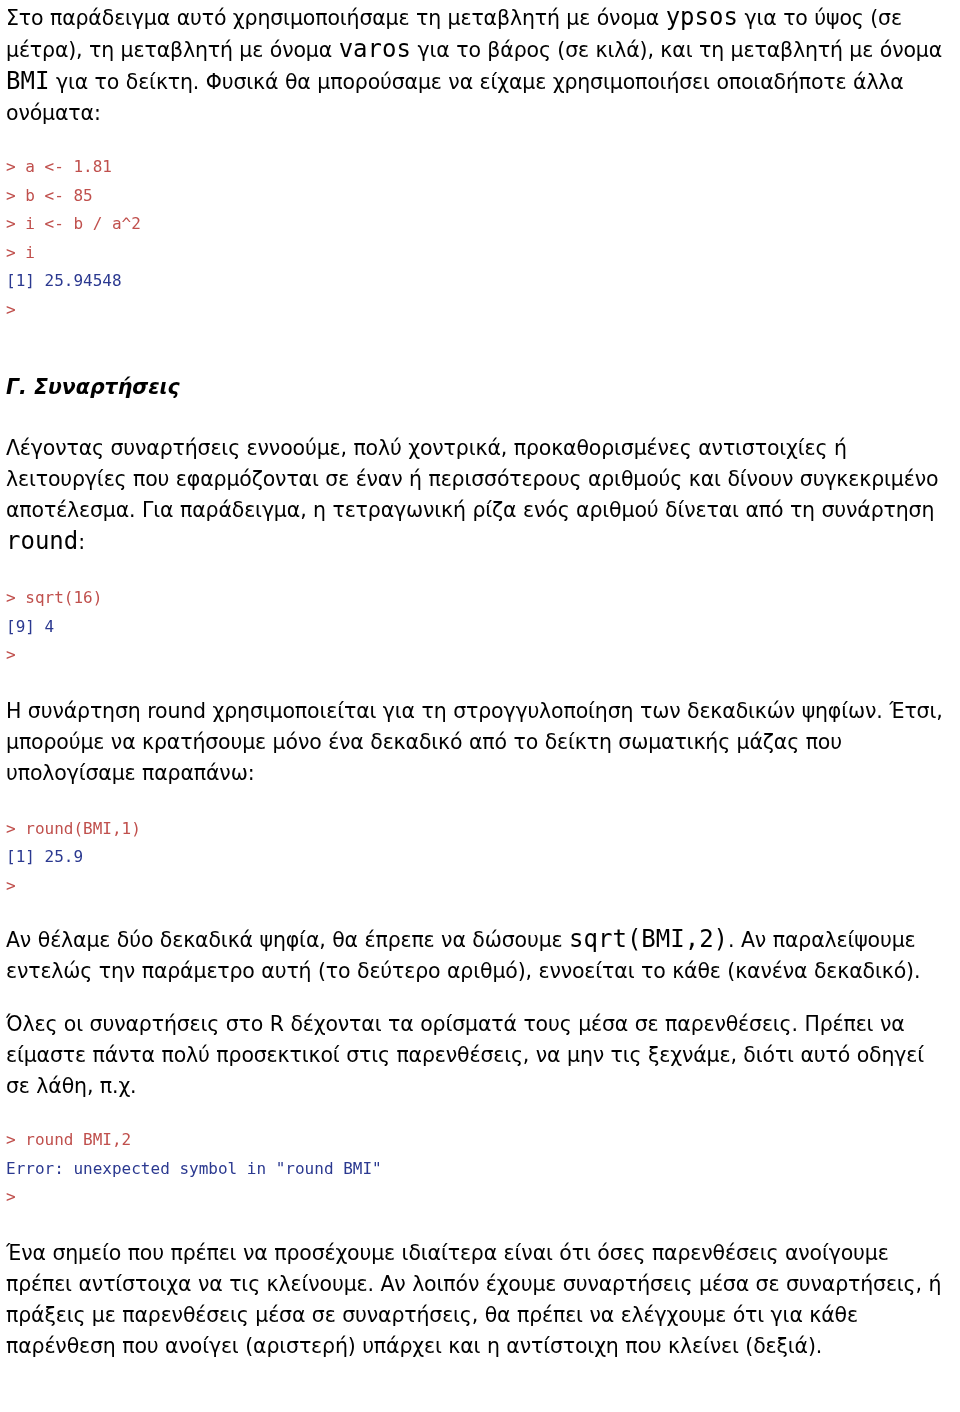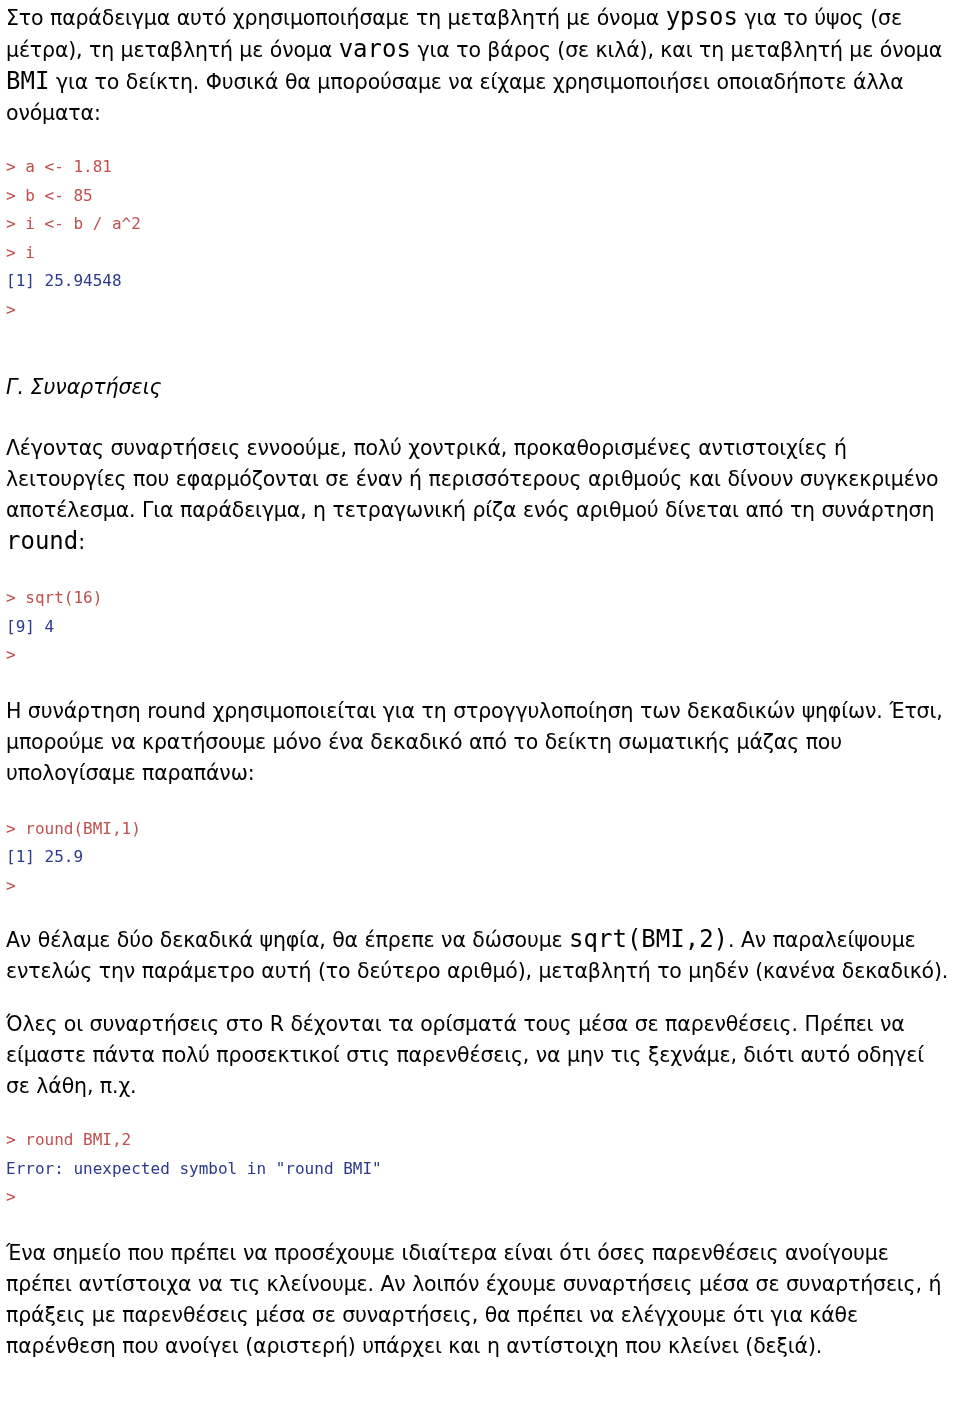--- a/index.html
+++ b/index.html
@@ -39,21 +39,21 @@
     font-size: 24px;
     color: #000000;
     letter-spacing: 0px;
   }
 
   
   .heading {
     font-family: "DejaVu Sans", sans-serif;
     font-size: 20.5px;
     font-style: italic;
-    font-weight: 400;
+    font-weight: 700;
     color: #000000;
     margin: 0;
     line-height: 31px;
   }
 
   
   .console {
     font-family: "DejaVu Sans Mono", monospace;
     font-size: 16px;
     line-height: 28.5px;
@@ -98,21 +98,21 @@
   <div class="sp-26"></div>
 
   <p class="para">Η συνάρτηση round χρησιμοποιείται για τη στρογγυλοποίηση των δεκαδικών ψηφίων. Έτσι, μπορούμε να κρατήσουμε μόνο ένα δεκαδικό από το δείκτη σωματικής μάζας που υπολογίσαμε παραπάνω:</p>
 
   <div class="sp-26"></div>
 
   <div class="console"><div class="in">&gt; round(BMI,1)</div><div class="out">[1] 25.9</div><div class="in">&gt;</div></div>
 
   <div class="sp-24"></div>
 
-  <p class="para"><span>Αν θέλαμε δύο δεκαδικά ψηφία, θα έπρεπε να δώσουμε </span><code class="inline">sqrt(BMI,2)</code><span>. Αν παραλείψουμε εντελώς την παράμετρο αυτή (το δεύτερο αριθμό), μεταβλητή το μηδέν (κανένα δεκαδικό).</span></p>
+  <p class="para"><span>Αν θέλαμε δύο δεκαδικά ψηφία, θα έπρεπε να δώσουμε </span><code class="inline">sqrt(BMI,2)</code><span>. Αν παραλείψουμε εντελώς την παράμετρο αυτή (το δεύτερο αριθμό), εννοείται το κάθε (κανένα δεκαδικό).</span></p>
 
   <div class="sp-22"></div>
 
   <p class="para">Όλες οι συναρτήσεις στο R δέχονται τα ορίσματά τους μέσα σε παρενθέσεις. Πρέπει να είμαστε πάντα πολύ προσεκτικοί στις παρενθέσεις, να μην τις ξεχνάμε, διότι αυτό οδηγεί σε λάθη, π.χ.</p>
 
   <div class="sp-24"></div>
 
   <div class="console"><div class="in">&gt; round BMI,2</div><div class="out">Error: unexpected symbol in "round BMI"</div><div class="in">&gt;</div></div>
 
   <div class="sp-26"></div>

